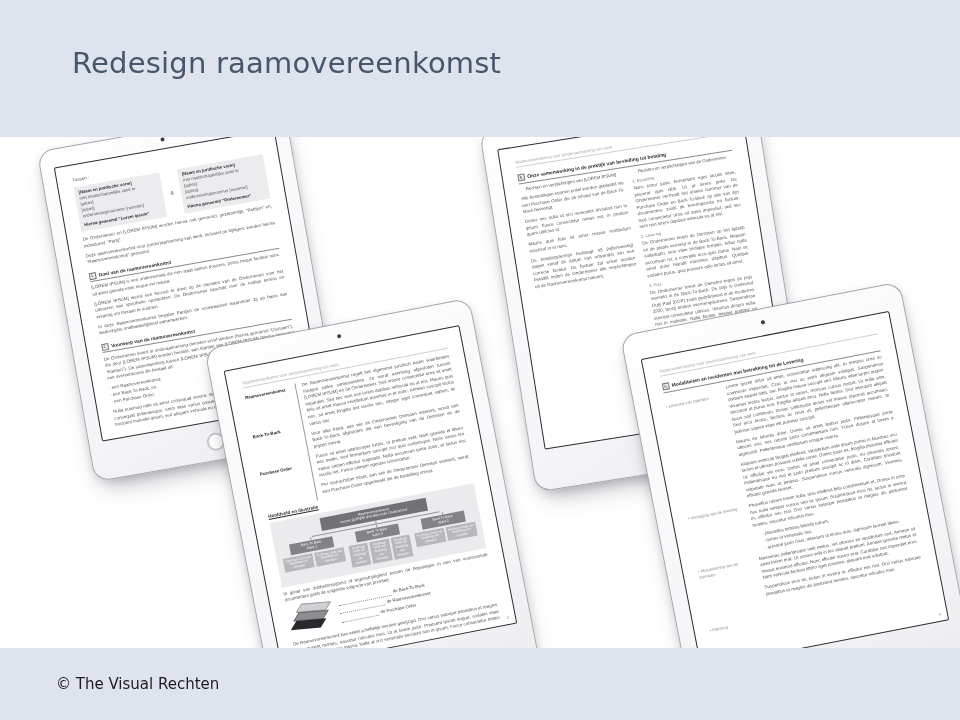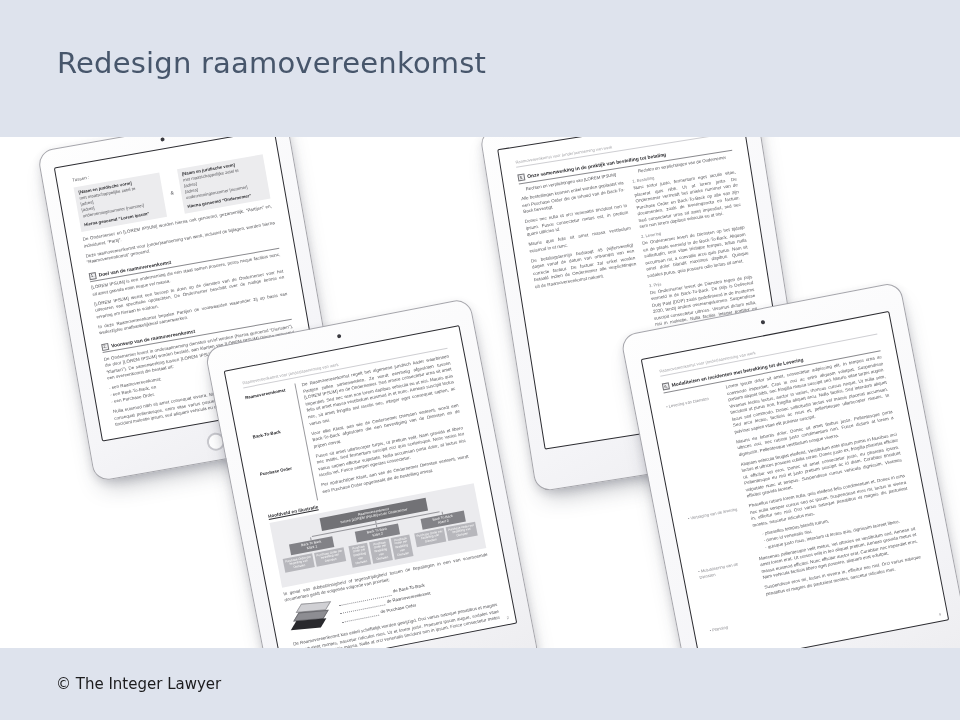--- a/index.html
+++ b/index.html
@@ -3,21 +3,21 @@
 <meta charset="utf-8">
 <style>
   html,body{margin:0;padding:0;background:#888;}
   *{box-sizing:border-box;}
   .stage{position:relative;width:960px;height:720px;background:#ffffff;overflow:hidden;
          font-family:"Liberation Sans",sans-serif;margin:0 auto;}
   
   .band{position:absolute;left:0;right:0;background:#dee3ed;z-index:10;}
   .band-top{top:0;height:137px;}
   .band-bottom{bottom:0;height:72px;}
-  .slide-title{position:absolute;left:57px;top:46px;font-family:"DejaVu Sans",sans-serif;
+  .slide-title{position:absolute;left:72px;top:46px;font-family:"DejaVu Sans",sans-serif;
                font-size:29px;font-weight:500;color:#47566b;letter-spacing:.2px;}
   .slide-footer{position:absolute;left:56px;top:0;height:72px;display:flex;align-items:center;
                 font-family:"DejaVu Sans",sans-serif;font-size:15px;color:#1c1c1e;}
   
   .tablet{position:absolute;background:linear-gradient(160deg,#fefefe 0%,#f5f5f8 70%,#ededf0 100%);
           border:1px solid #a5a5ab;border-radius:16px;
           box-shadow:0 14px 24px -10px rgba(45,50,65,.40),0 3px 8px rgba(45,50,65,.15);}
   .t1{left:64px;top:127px;width:252px;height:336px;transform:rotate(-10deg);z-index:1;}
   .t3{left:506px;top:107px;width:278px;height:366px;transform:rotate(-9deg);z-index:1;}
   .t2{left:237px;top:320px;width:270px;height:370px;transform:rotate(-11deg);z-index:2;}
@@ -304,16 +304,16 @@
         <div class="pnum">4</div>
       </div>
     </div>
     <span class="home"></span>
   </div>
 
   <div class="band band-top">
     <h1 class="slide-title" style="margin:0;">Redesign raamovereenkomst</h1>
   </div>
   <div class="band band-bottom">
-    <div class="slide-footer">© The Integer Lawyer</div>
+    <div class="slide-footer">© The Visual Rechten</div>
   </div>
 
 </div>
 
 </body></html>

